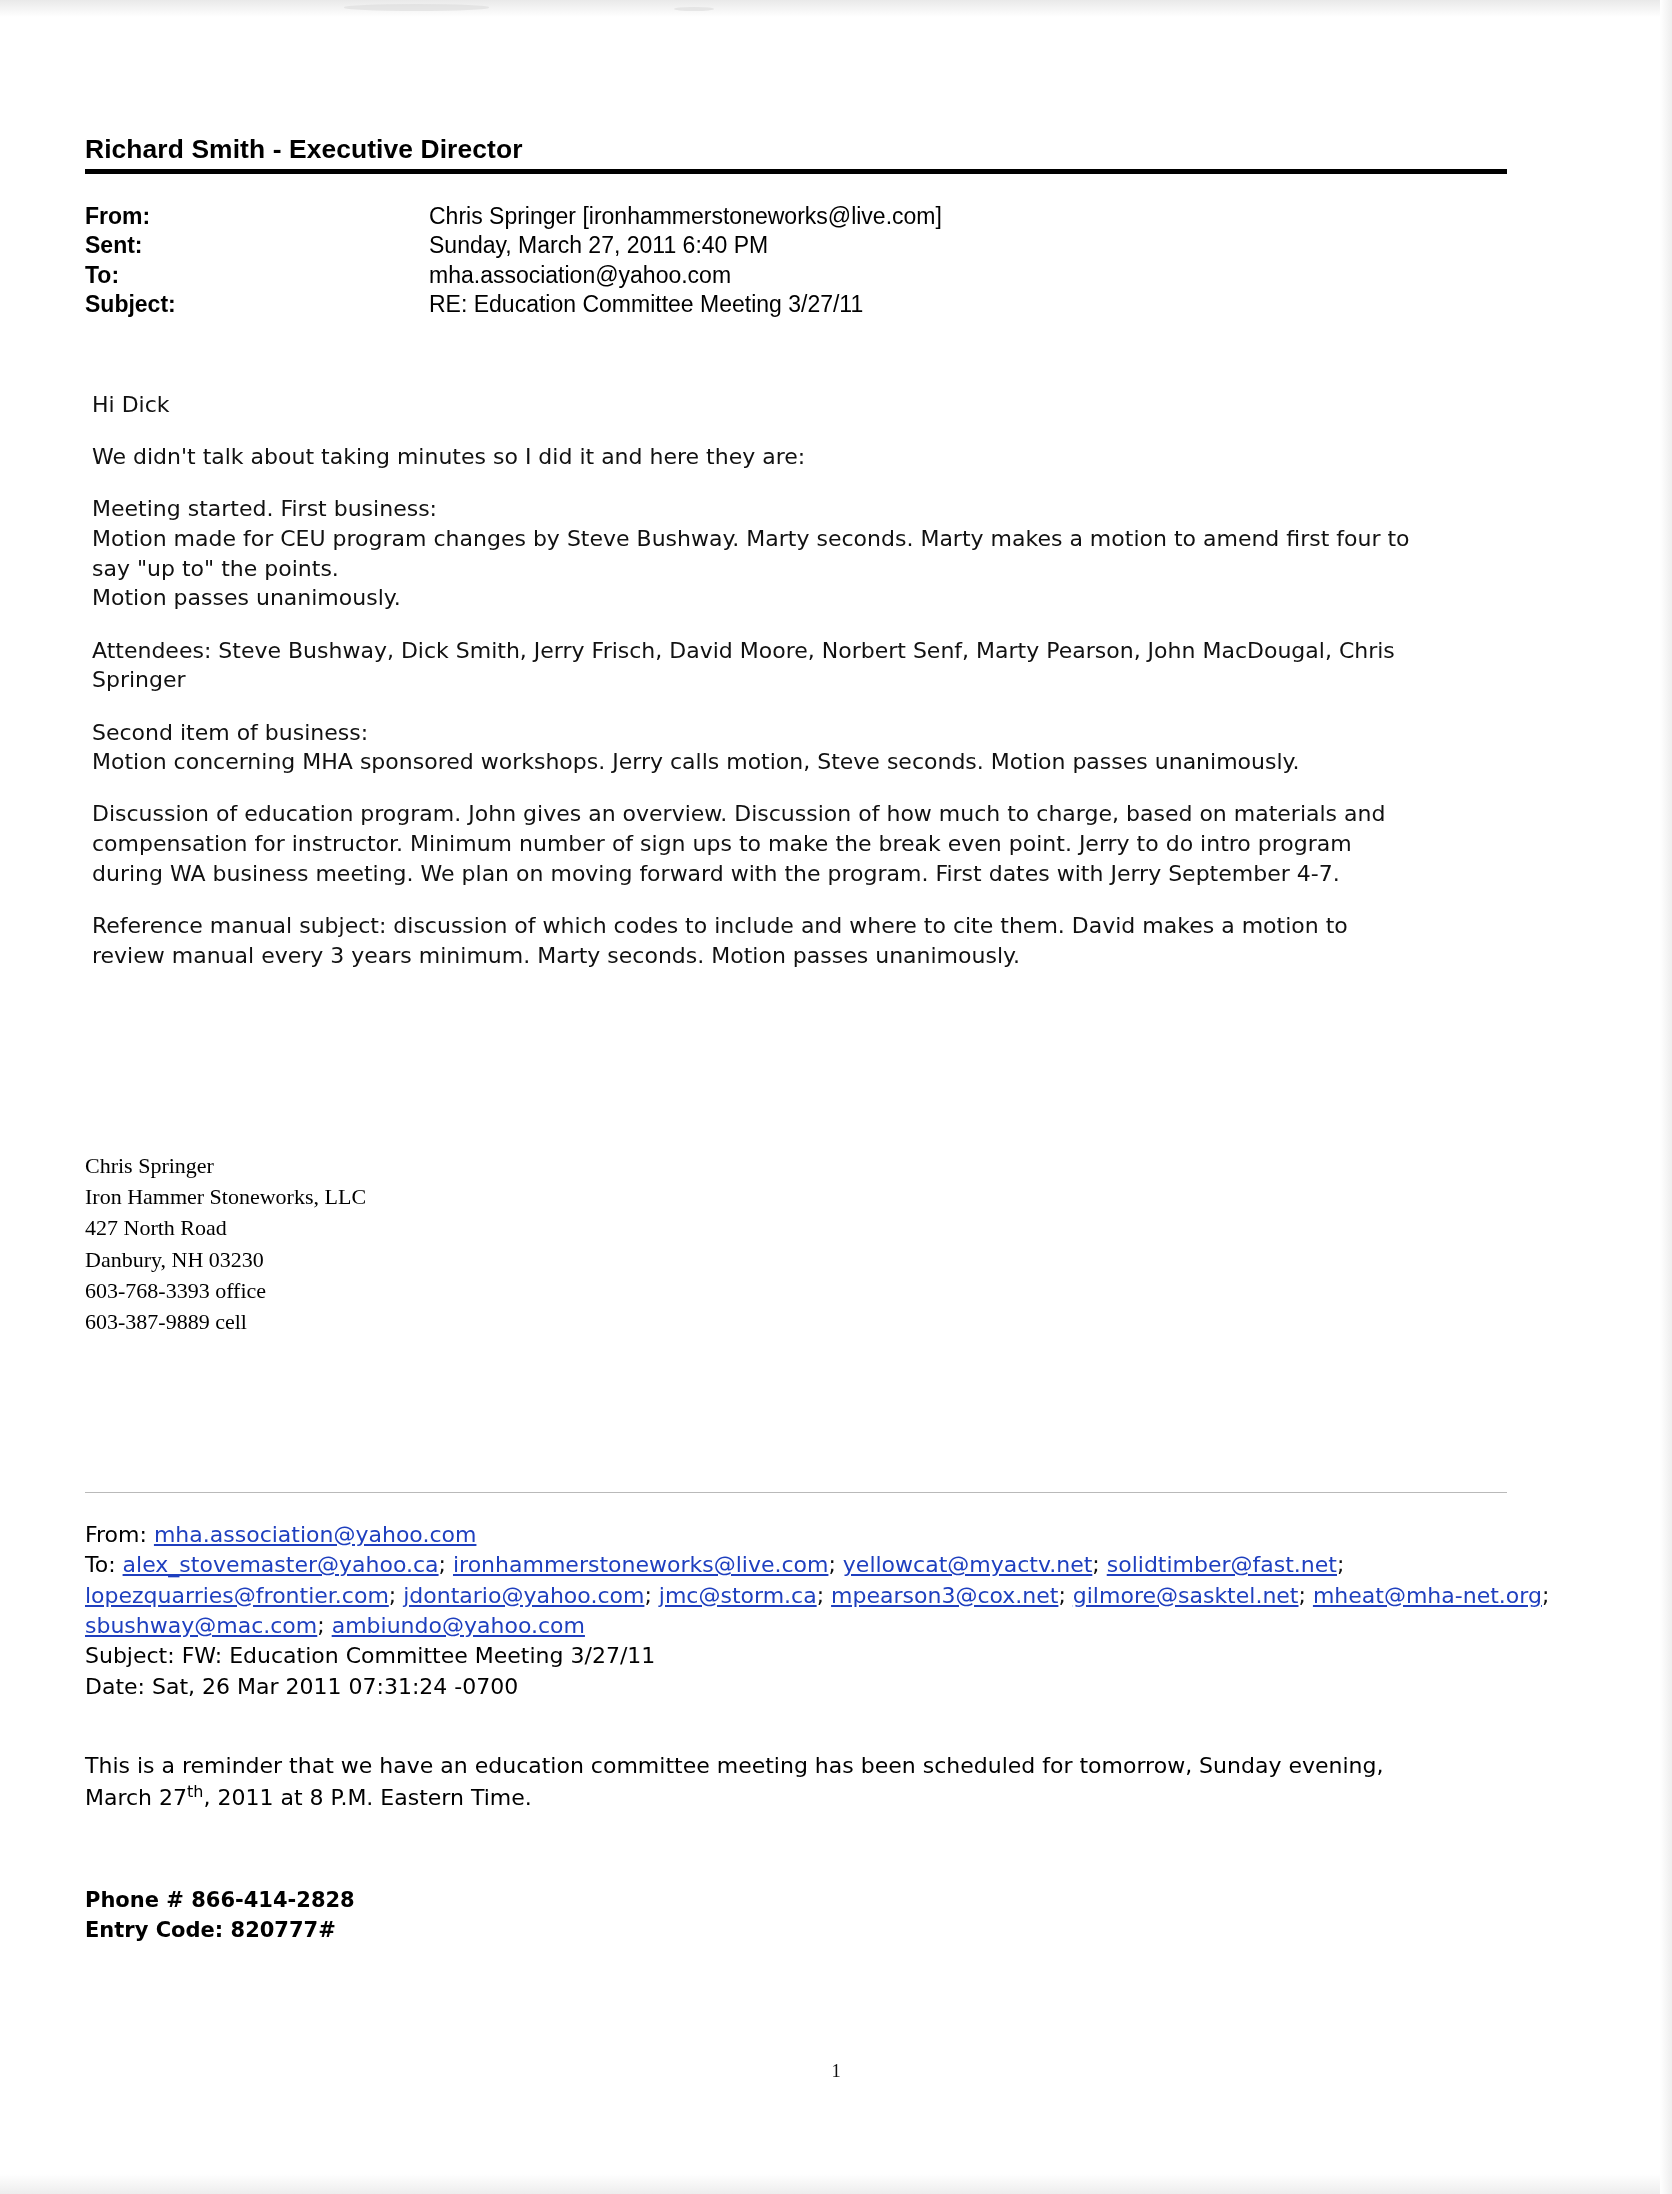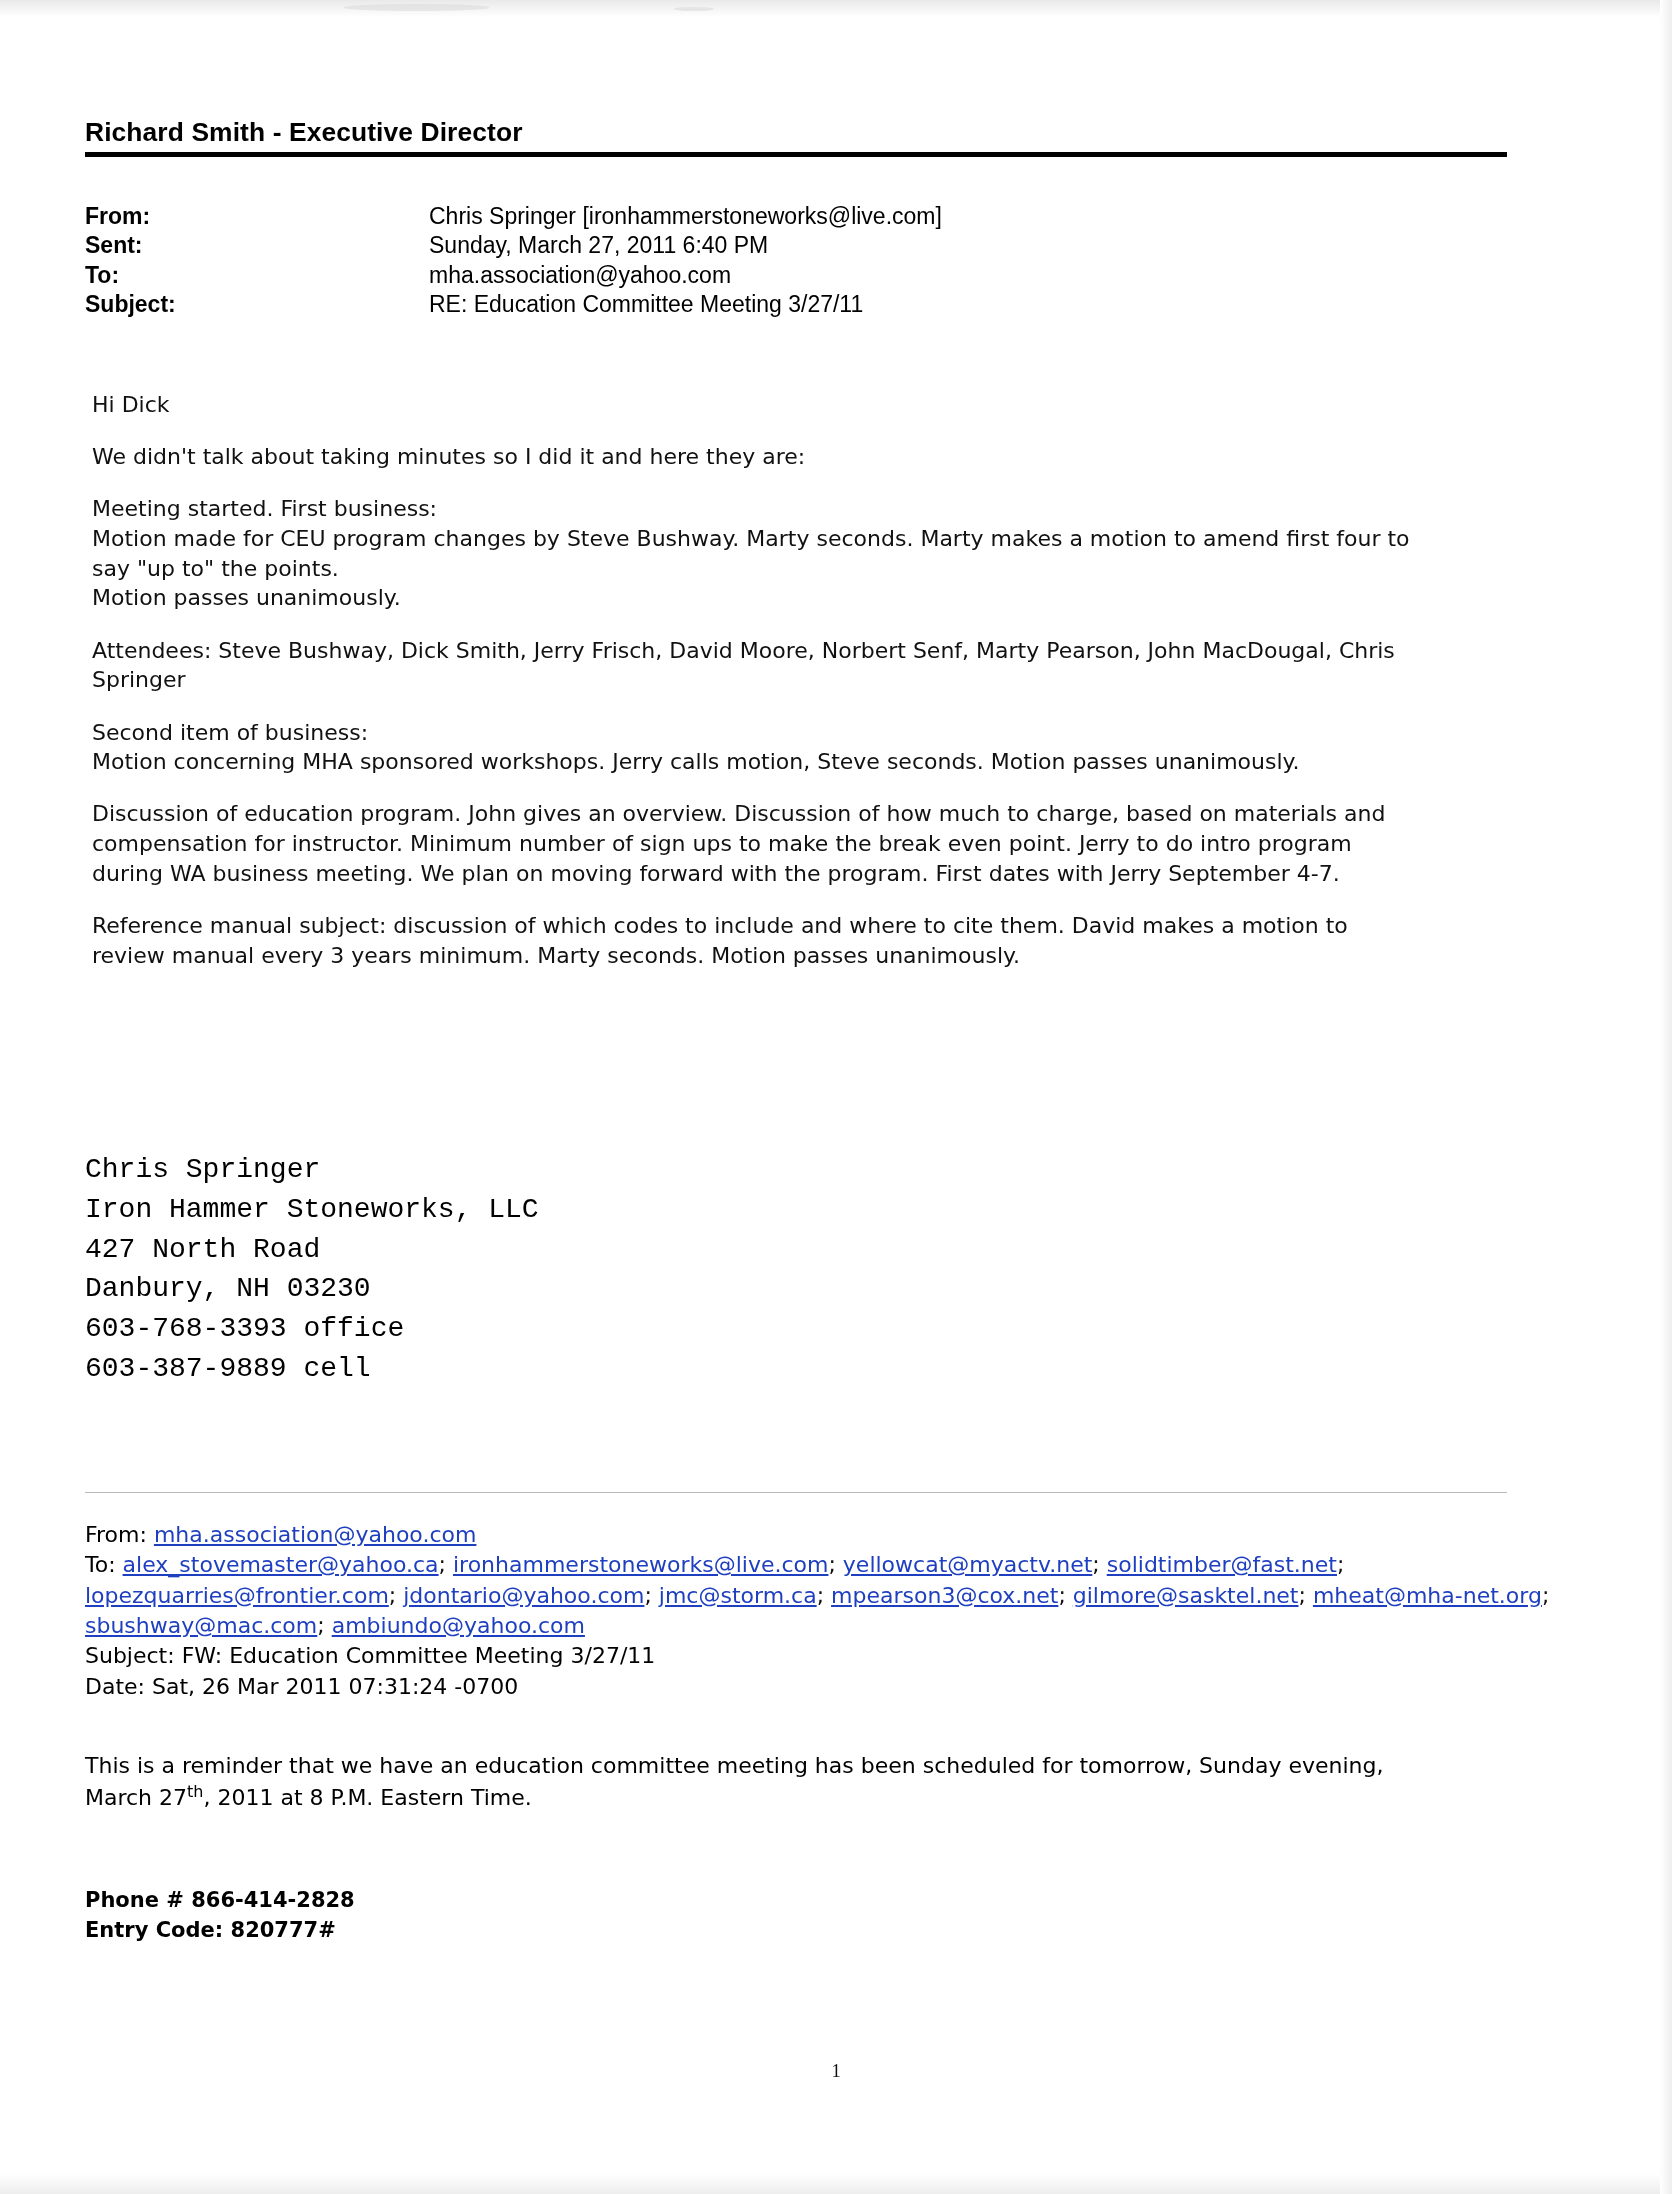--- a/index.html
+++ b/index.html
@@ -52,21 +52,21 @@
     position: absolute;
     top: 0; bottom: 0; right: 0;
     width: 12px;
     background: linear-gradient(to left, #eeeeee, #ffffff);
   }
 
   
   .doc-header {
     position: absolute;
     left: 85px;
-    top: 118px;
+    top: 135px;
     width: 1506px;
   }
   .doc-header-title {
     font-family: "Liberation Sans", sans-serif;
     font-weight: bold;
     font-size: 26.4px;
     letter-spacing: 0.1px;
     color: #000;
     line-height: 1.1;
   }
@@ -117,22 +117,22 @@
   .para-line {
     display: block;
   }
 
   
   .signature {
     position: absolute;
     left: 85px;
     top: 1150px;
     width: 1057px;
-    font-family: Liberation Mono, monospace;
-    font-size: 28px;
+    font-family: Liberation Serif, serif;
+    font-size: 22px;
     line-height: 1.42;
   }
 
   
   .quote-divider {
     position: absolute;
     left: 85px;
     top: 1492px;
     width: 1422px;
     height: 1.3px;

